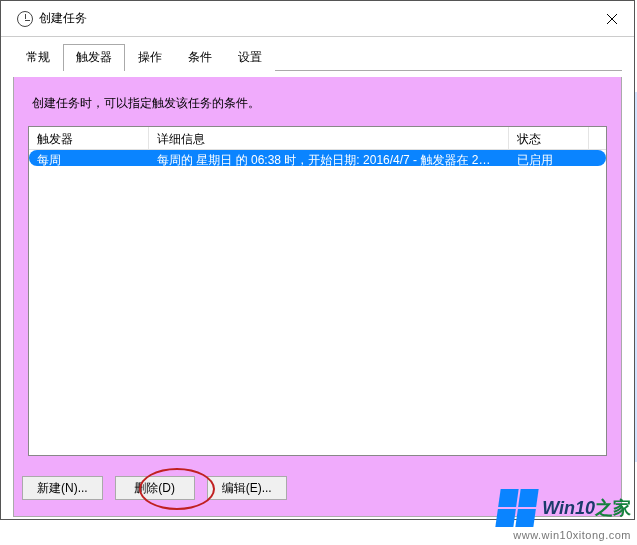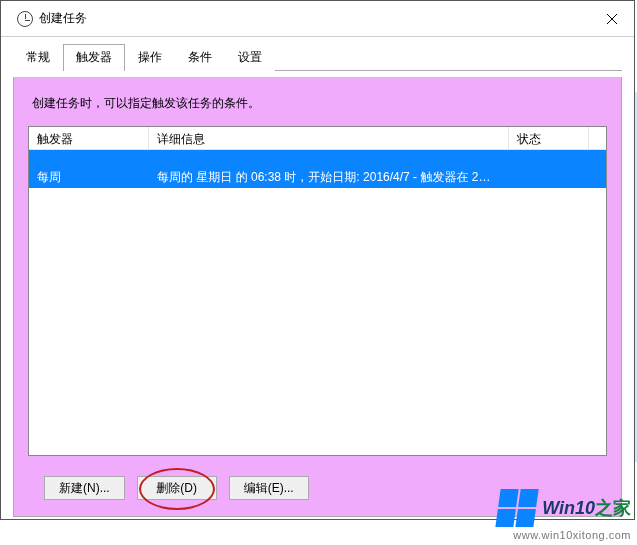--- a/index.html
+++ b/index.html
@@ -109,42 +109,43 @@
     background: #fff;
     border-bottom: 1px solid #e0e0e0;
   }
   .lv-col-h {
     padding: 4px 8px;
     border-right: 1px solid #e4e4e4;
     font-size: 12px;
   }
   .lv-row {
     display: flex;
-    height: 38px;
-    align-items: flex-end;
-    font-size: 12px;
+    height: 16px;
+    align-items: flex-start;
+    font-size: 12px;
+    border-radius: 9px;
   }
   .lv-row.selected {
     background: #0a84ff;
     color: #fff;
   }
   .lv-cell {
     padding: 2px 8px;
     overflow: hidden;
     white-space: nowrap;
     text-overflow: ellipsis;
   }
   .col-trigger { width: 120px; flex: 0 0 120px; }
   .col-detail  { width: 360px; flex: 0 0 360px; }
   .col-status  { width: 80px;  flex: 0 0 80px;  }
   .button-row {
     display: flex;
     gap: 12px;
     position: absolute;
-    left: 30px;
+    left: 8px;
     bottom: 16px;
     align-items: flex-end;
   }
   .btn {
     min-width: 80px;
     height: 24px;
     border: 1px solid #aaa;
     background: #f0f0f0;
     padding: 2px 14px;
     font-size: 12px;
@@ -236,20 +237,21 @@
 
       <div class="listview">
         <div class="lv-header">
           <div class="lv-col-h col-trigger">触发器</div>
           <div class="lv-col-h col-detail">详细信息</div>
           <div class="lv-col-h col-status">状态</div>
         </div>
         <div class="lv-row selected">
           <div class="lv-cell col-trigger">每周</div>
           <div class="lv-cell col-detail">每周的 星期日 的 06:38 时，开始日期: 2016/4/7 - 触发器在 2…</div>
+          <div class="lv-cell col-status">已启用</div>
         </div>
       </div>
 
       <div class="button-row">
         <button class="btn">新建(N)...</button>
         <button class="btn">删除(D)</button>
         <button class="btn">编辑(E)...</button>
       </div>
 
       <div class="highlight-edit"></div>

